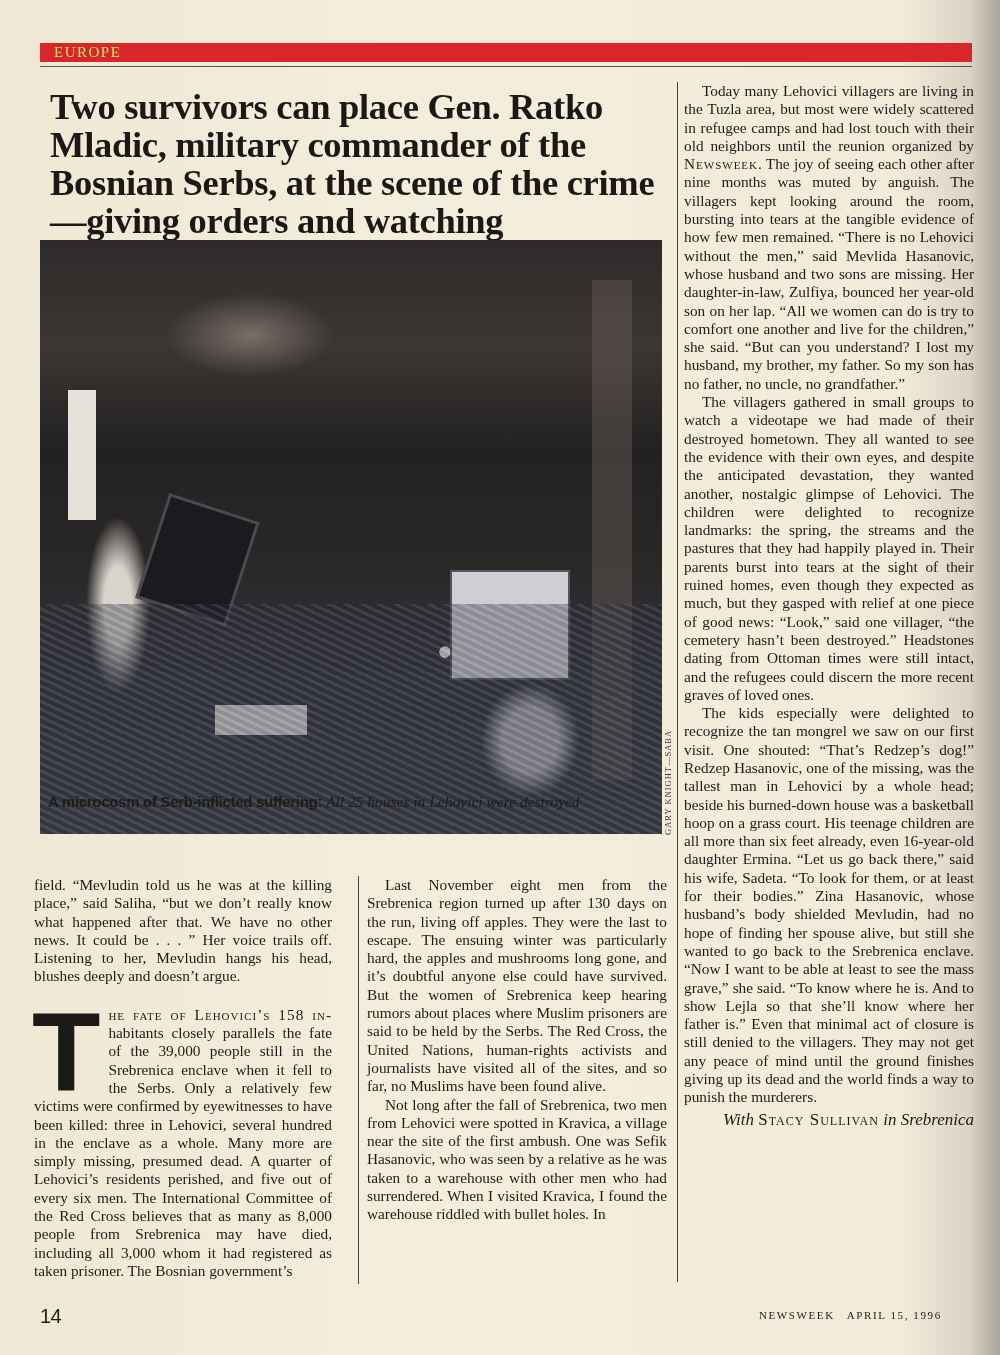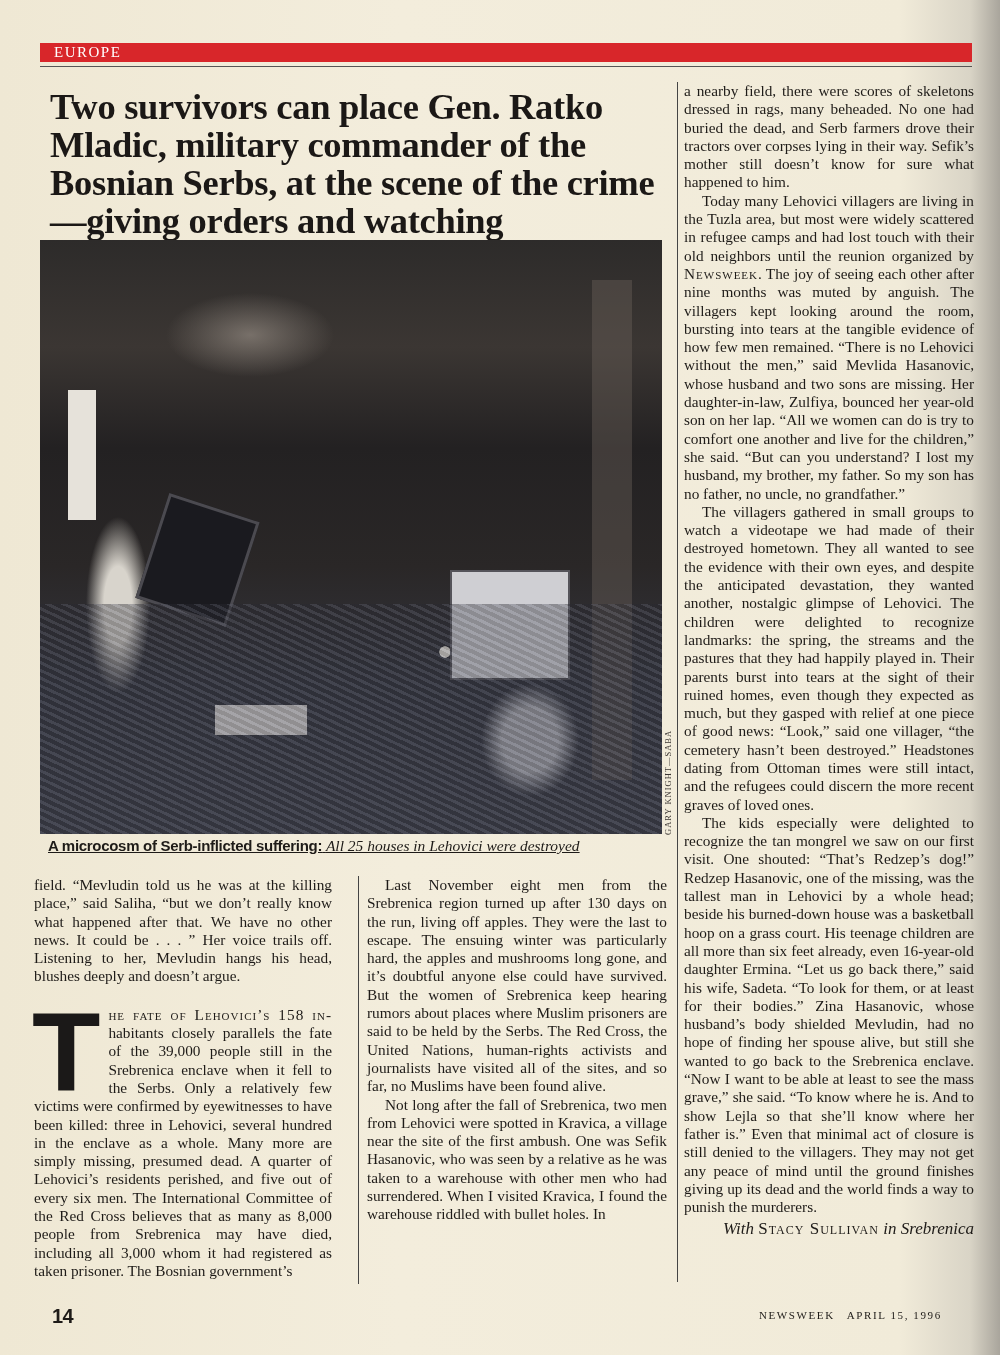--- a/index.html
+++ b/index.html
@@ -11,21 +11,21 @@
     font-family: "Liberation Serif", "DejaVu Serif", serif;
     color: #1e1b18;
     overflow: hidden;
   }
   .section-bar {
     position: absolute; left: 40px; top: 43px; width: 932px; height: 19px;
     background: #d8262a;
   }
   .section-bar span {
     position: absolute; left: 14px; top: 1px;
-    color: #ffffff; font-size: 15px; letter-spacing: 1.5px;
+    color: #bef264; font-size: 15px; letter-spacing: 1.5px;
     font-family: "Liberation Serif", serif;
   }
   .section-rule {
     position: absolute; left: 40px; top: 66px; width: 932px; height: 1px; background: #555;
   }
   .headline {
     position: absolute; left: 50px; top: 88px; width: 630px;
     font-size: 36.5px; line-height: 38px; color: #1b1816; letter-spacing: -0.3px;
     font-family: "Liberation Serif", serif;
   }
@@ -64,22 +64,22 @@
   }
   .photo .wall-r {
     position: absolute; right: 30px; top: 40px; width: 40px; height: 500px; background: rgba(110,100,92,0.4);
   }
   .credit {
     position: absolute; left: 663px; top: 720px; width: 14px; height: 115px;
     writing-mode: vertical-rl; transform: rotate(180deg);
     font-size: 8.5px; letter-spacing: 1px; color: #3a3532;
   }
   .caption {
-    position: absolute; left: 48px; top: 836px; width: 630px;
-    font-size: 15px; line-height: 20px; text-decoration: underline;
+    position: absolute; left: 48px; top: 792px; width: 630px;
+    font-size: 15px; line-height: 20px;
   }
   .caption .lead { font-family: "Liberation Sans", sans-serif; font-weight: bold; font-stretch: condensed; letter-spacing: -0.3px; }
   .caption .rest { font-style: italic; font-size: 15.5px; }
   .col {
     position: absolute; font-size: 15.3px; line-height: 18.3px; text-align: justify;
     hyphens: none;
   }
   .col p { text-indent: 0; }
   .col p.ind { text-indent: 18px; }
   .col1 { left: 34px; top: 876px; width: 298px; }
@@ -87,22 +87,22 @@
   .col3 { left: 684px; top: 82px; width: 290px; }
   .dropcap-block { position: relative; margin-top: 20px; }
   .dropcap-T {
     float: left; font-family: "Liberation Sans", sans-serif; font-weight: bold;
     font-size: 112px; line-height: 86px; margin: 3px 8px 0 -2px; color: #1b1918;
   }
   .smallcaps { font-variant: small-caps; letter-spacing: 1px; }
   .signoff { text-align: right; font-style: italic; font-size: 17px; margin-top: 4px; }
   .signoff .sc { font-style: normal; font-variant: small-caps; letter-spacing: 1px; }
   .page-num {
-    position: absolute; left: 52px; top: 1305px;
-    font-family: "Liberation Sans", sans-serif; font-weight: bold; font-size: 20px; letter-spacing: -0.5px;
+    position: absolute; left: 40px; top: 1305px;
+    font-family: "Liberation Sans", sans-serif; font-weight: normal; font-size: 20px; letter-spacing: -0.5px;
   }
   .folio {
     position: absolute; left: 759px; top: 1309px;
     font-size: 11px; letter-spacing: 1.6px;
   }
   .folio .date { margin-left: 12px; }
 </style>
 </head>
 <body>
 
@@ -141,21 +141,20 @@
     </p>
   </div>
 </div>
 
 <div class="col col2">
   <p class="ind">Last November eight men from the Srebrenica region turned up after 130 days on the run, living off apples. They were the last to escape. The ensuing winter was particularly hard, the apples and mushrooms long gone, and it’s doubtful anyone else could have survived. But the women of Srebrenica keep hearing rumors about places where Muslim prisoners are said to be held by the Serbs. The Red Cross, the United Nations, human-rights activists and journalists have visited all of the sites, and so far, no Muslims have been found alive.</p>
   <p class="ind">Not long after the fall of Srebrenica, two men from Lehovici were spotted in Kravica, a village near the site of the first ambush. One was Sefik Hasanovic, who was seen by a relative as he was taken to a warehouse with other men who had surrendered. When I visited Kravica, I found the warehouse riddled with bullet holes. In</p>
 </div>
 
 <div class="col col3">
-  <p>a nearby field, there were scores of skeletons dressed in rags, many beheaded. No one had buried the dead, and Serb farmers drove their tractors over corpses lying in their way. Sefik’s mother still doesn’t know for sure what happened to him.</p>
   <p class="ind">
     <span>Today many Lehovici villagers are living in the Tuzla area, but most were widely scattered in refugee camps and had lost touch with their old neighbors until the reunion organized by </span><span class="smallcaps">Newsweek</span><span>. The joy of seeing each other after nine months was muted by anguish. The villagers kept looking around the room, bursting into tears at the tangible evidence of how few men remained. “There is no Lehovici without the men,” said Mevlida Hasanovic, whose husband and two sons are missing. Her daughter-in-law, Zulfiya, bounced her year-old son on her lap. “All we women can do is try to comfort one another and live for the children,” she said. “But can you understand? I lost my husband, my brother, my father. So my son has no father, no uncle, no grandfather.”</span>
   </p>
   <p class="ind">The villagers gathered in small groups to watch a videotape we had made of their destroyed hometown. They all wanted to see the evidence with their own eyes, and despite the anticipated devastation, they wanted another, nostalgic glimpse of Lehovici. The children were delighted to recognize landmarks: the spring, the streams and the pastures that they had happily played in. Their parents burst into tears at the sight of their ruined homes, even though they expected as much, but they gasped with relief at one piece of good news: “Look,” said one villager, “the cemetery hasn’t been destroyed.” Headstones dating from Ottoman times were still intact, and the refugees could discern the more recent graves of loved ones.</p>
   <p class="ind">The kids especially were delighted to recognize the tan mongrel we saw on our first visit. One shouted: “That’s Redzep’s dog!” Redzep Hasanovic, one of the missing, was the tallest man in Lehovici by a whole head; beside his burned-down house was a basketball hoop on a grass court. His teenage children are all more than six feet already, even 16-year-old daughter Ermina. “Let us go back there,” said his wife, Sadeta. “To look for them, or at least for their bodies.” Zina Hasanovic, whose husband’s body shielded Mevludin, had no hope of finding her spouse alive, but still she wanted to go back to the Srebrenica enclave. “Now I want to be able at least to see the mass grave,” she said. “To know where he is. And to show Lejla so that she’ll know where her father is.” Even that minimal act of closure is still denied to the villagers. They may not get any peace of mind until the ground finishes giving up its dead and the world finds a way to punish the murderers.</p>
   <p class="signoff">
     <span>With</span>
     <span class="sc">Stacy Sullivan</span>
     <span>in Srebrenica</span>
   </p>

